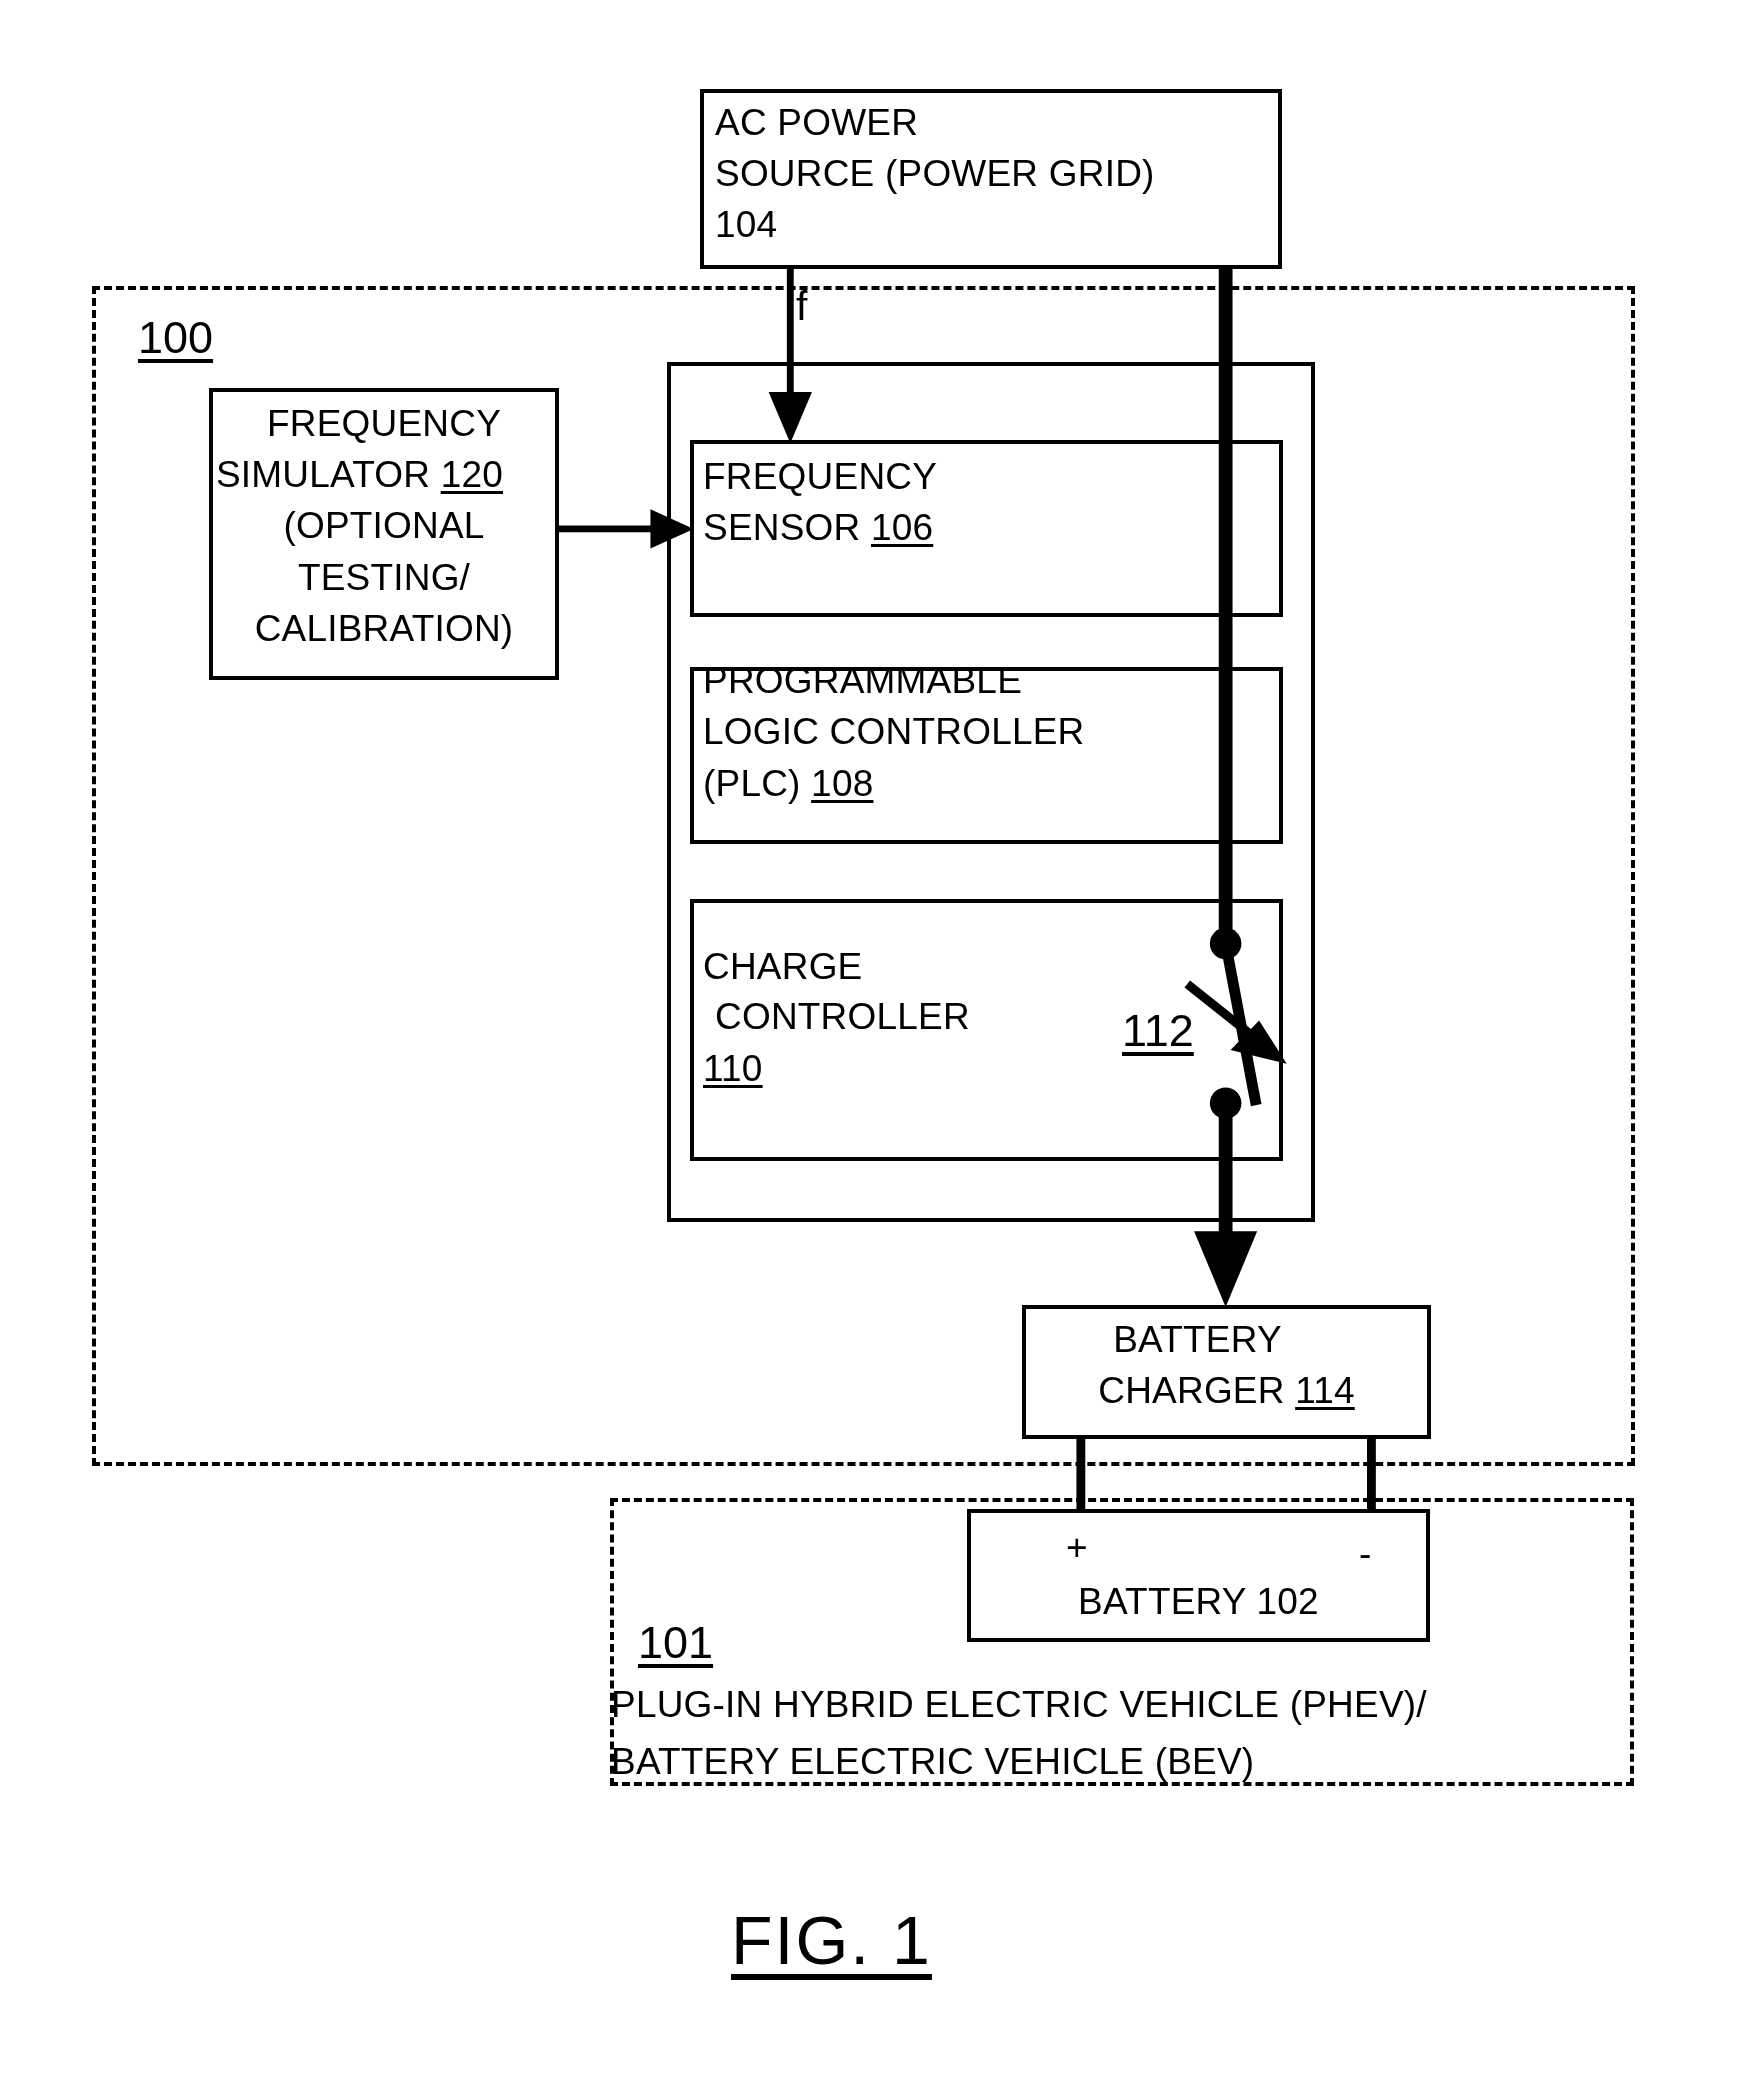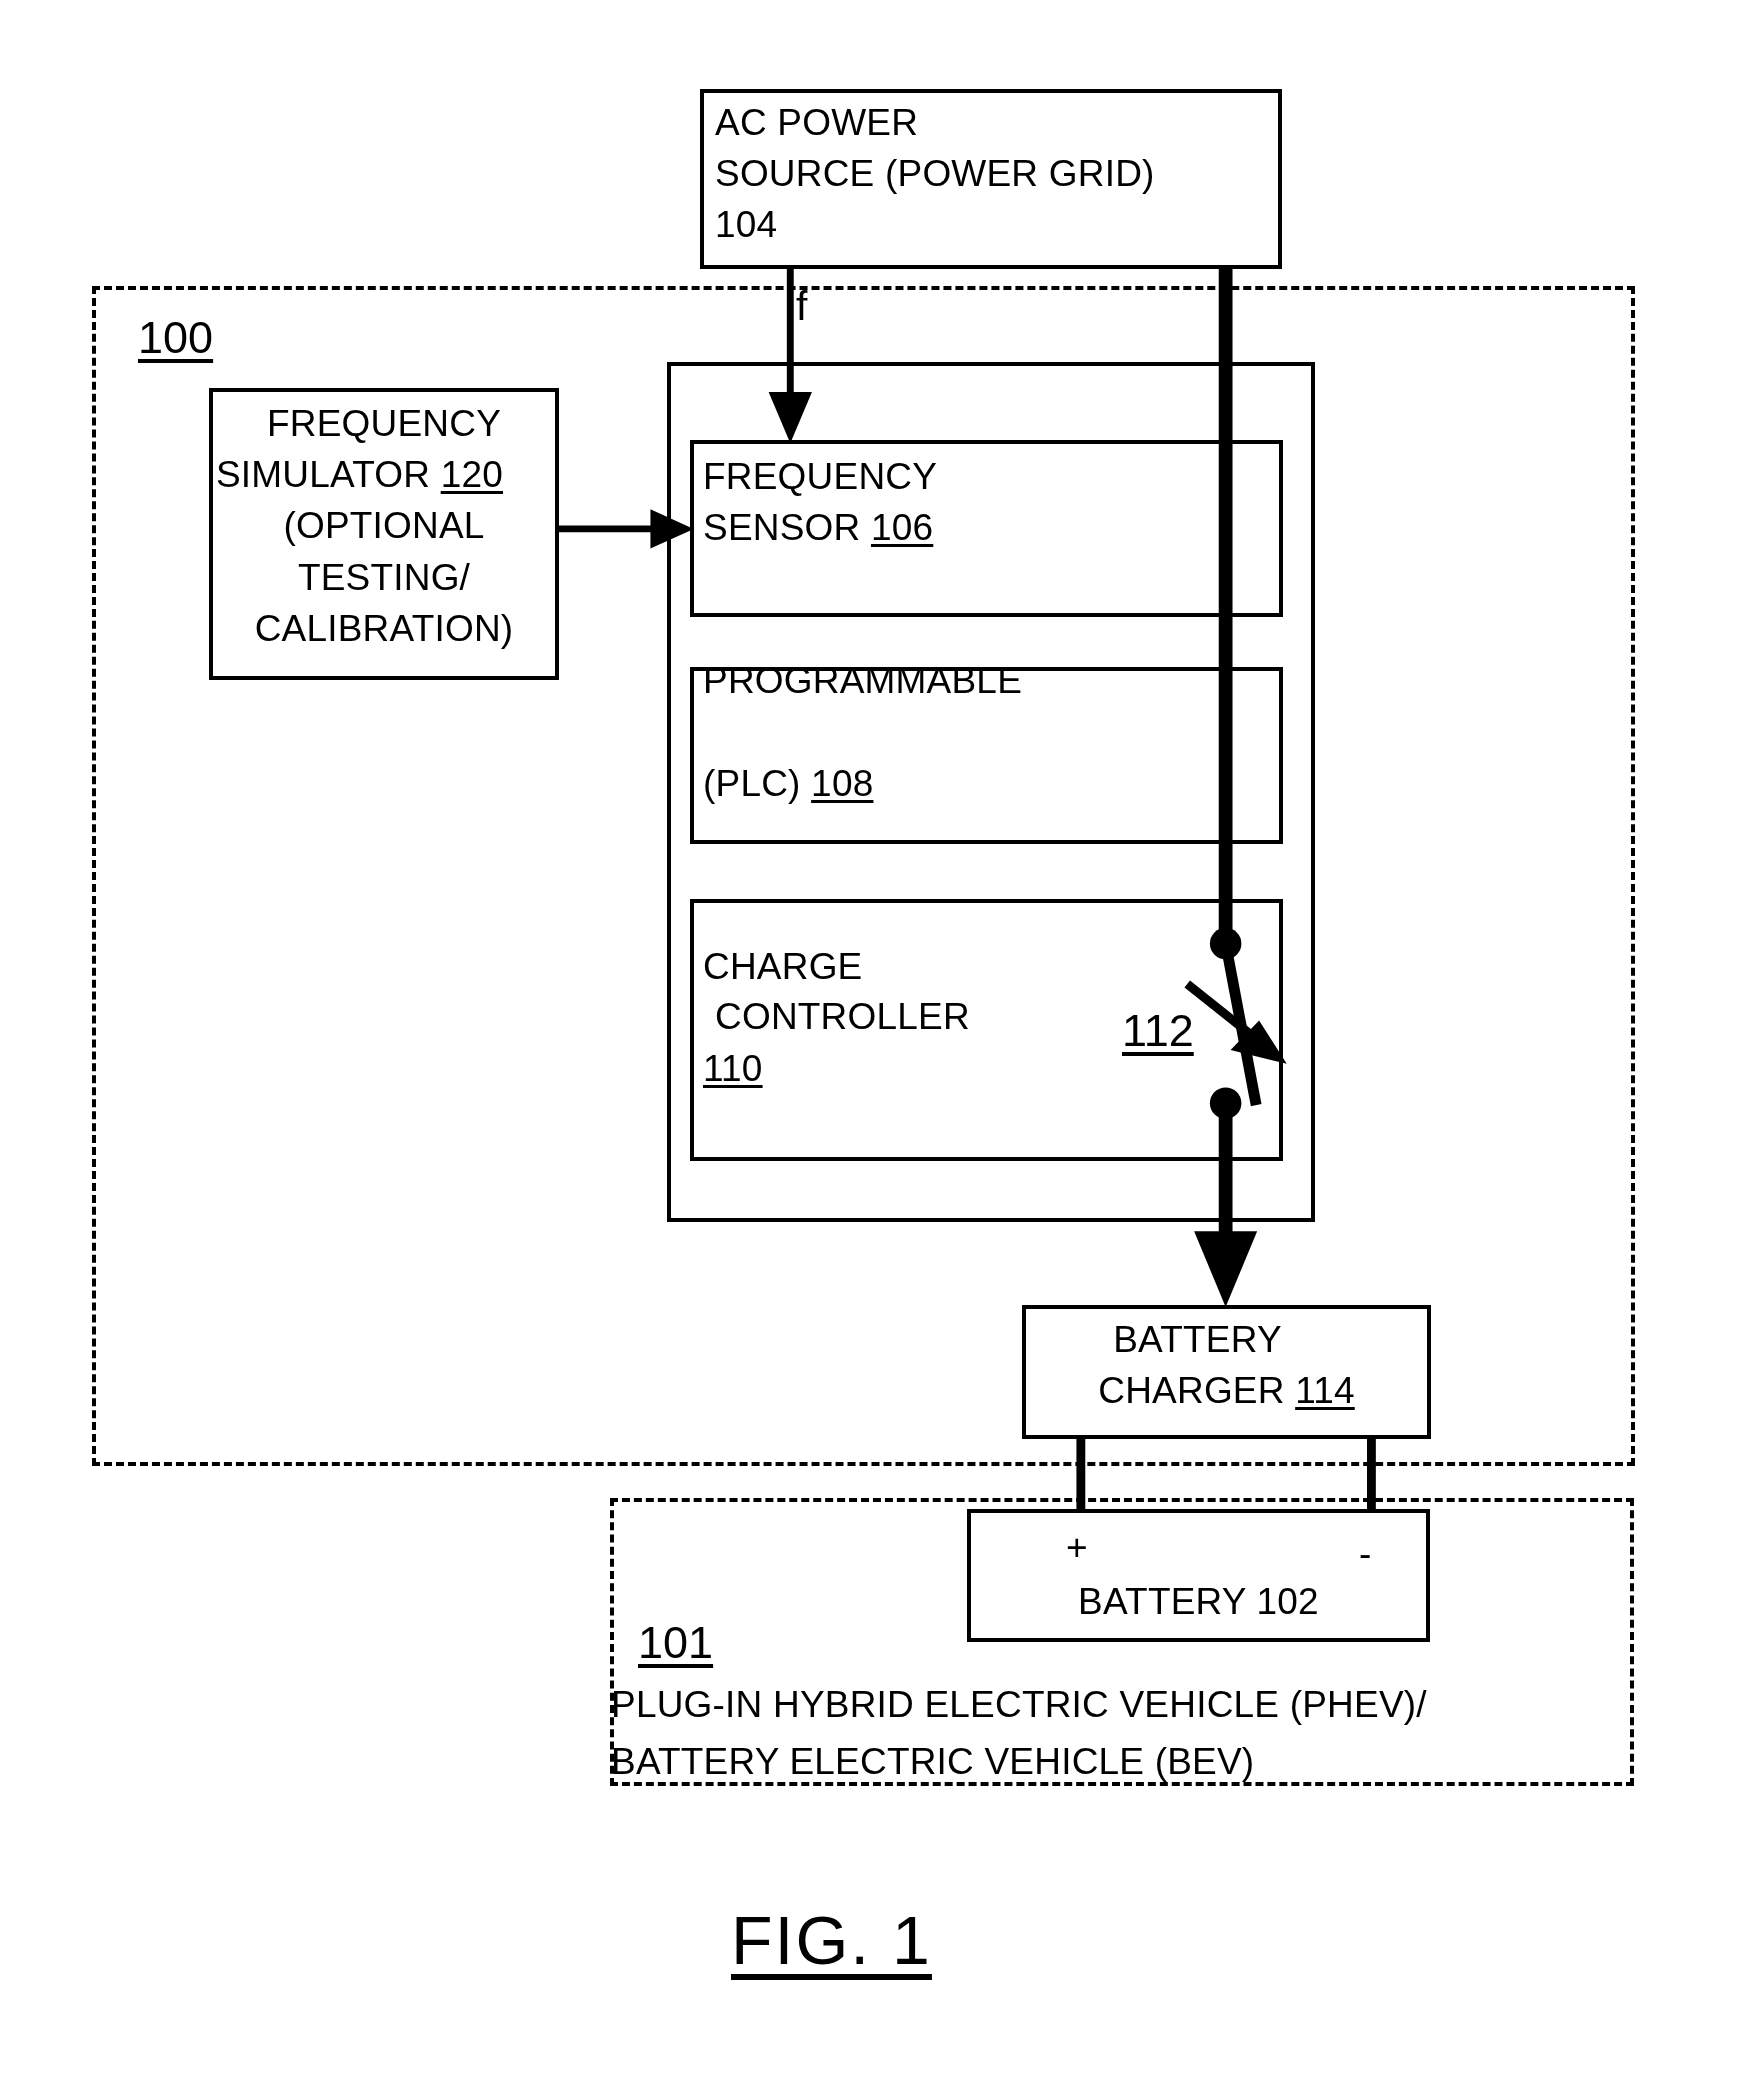--- a/index.html
+++ b/index.html
@@ -101,20 +101,21 @@
   <div class="txt c" style="left:209px; top:552px; width:350px;">TESTING/</div>
 
   <div class="box" style="left:667px; top:362px; width:648px; height:860px;"></div>
 
   <div class="box" style="left:690px; top:440px; width:593px; height:177px;"></div>
   <div class="txt" style="left:703px; top:451px;">FREQUENCY</div>
   <div class="txt" style="left:703px; top:502px;"><span>SENSOR </span><span class="u">106</span></div>
 
   <div class="box" style="left:690px; top:667px; width:593px; height:177px;"></div>
   <div class="txt" style="left:703px; top:655px;">PROGRAMMABLE</div>
+  <div class="txt" style="left:703px; top:706px;">LOGIC CONTROLLER</div>
   <div class="txt" style="left:703px; top:758px;"><span>(PLC) </span><span class="u">108</span></div>
 
   <div class="box" style="left:690px; top:899px; width:593px; height:262px;"></div>
   <div class="txt" style="left:703px; top:941px;">CHARGE</div>
   <div class="txt" style="left:703px; top:991px;margin-left:12px;">CONTROLLER</div>
   <div class="txt u" style="left:703px; top:1043px;">110</div>
 
   <div class="ref" style="left:1122px; top:1008px;">112</div>
 
   <div class="box" style="left:1022px; top:1305px; width:409px; height:134px;"></div>

